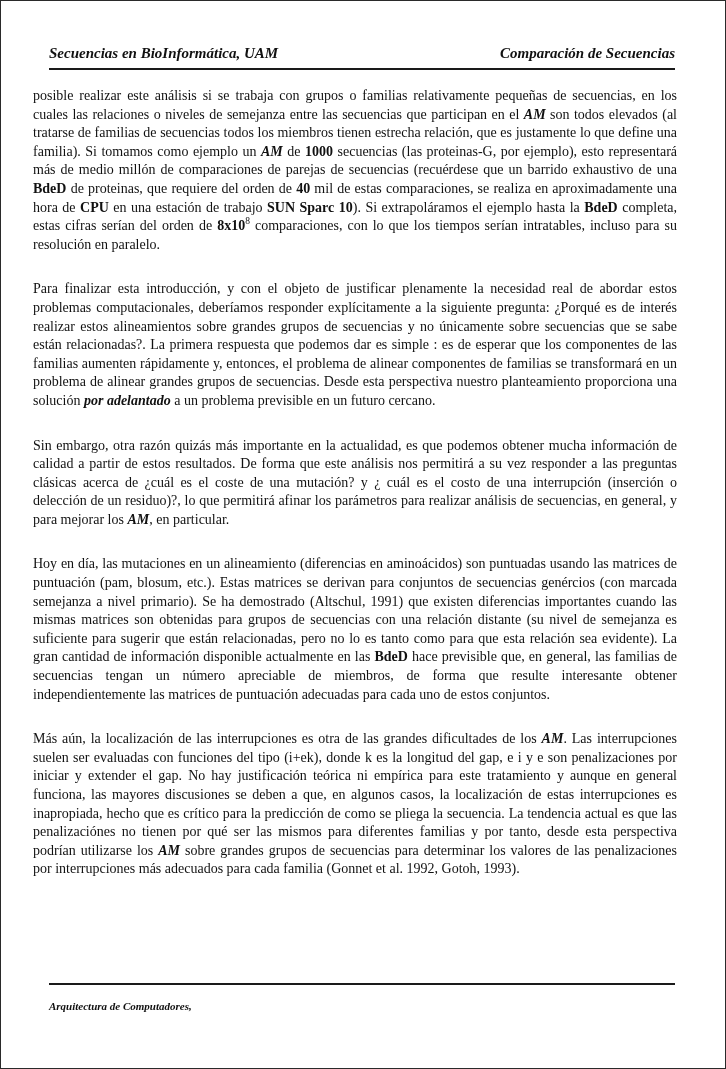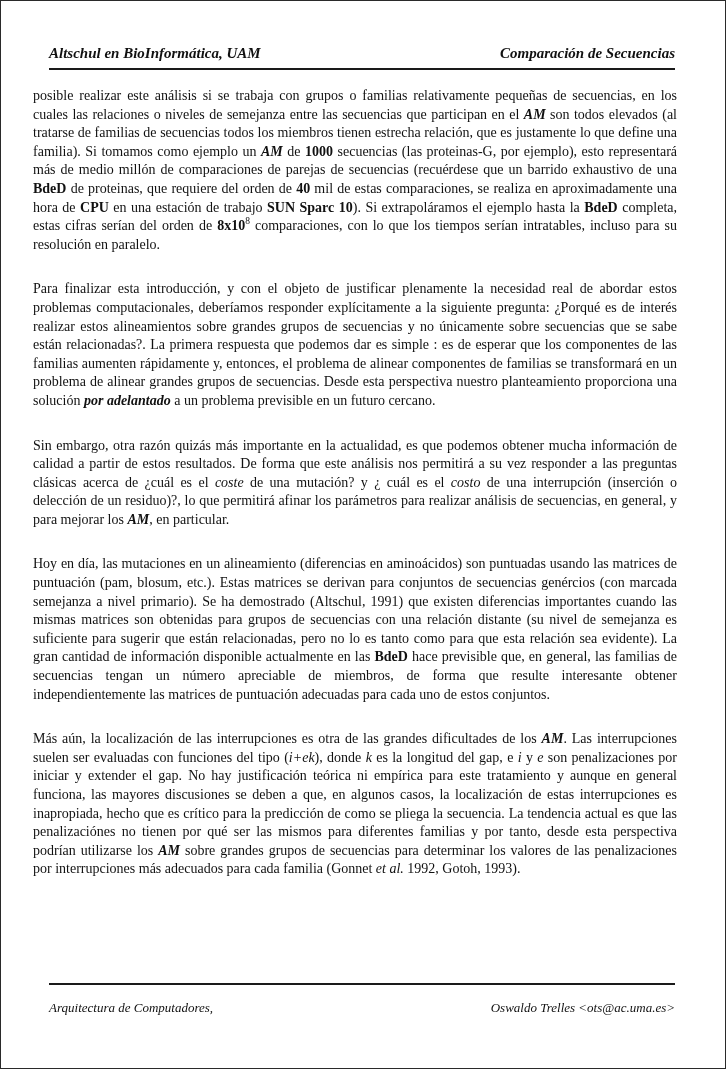--- a/index.html
+++ b/index.html
@@ -38,21 +38,21 @@
     left: 32px;
     right: 48px;
     top: 86px;
     font-size: 14px;
     line-height: 18.6px;
     text-align: justify;
   }
   .body-text p {
     margin: 0 0 26px 0;
   }
-  .italic { font-style: italic; }
+  .italic { }
   .bold { font-weight: bold; }
   .bold-italic { font-weight: bold; font-style: italic; }
   .sup {
     vertical-align: super;
     font-size: 9.5px;
     line-height: 0;
   }
   .footer-rule {
     position: absolute;
     left: 48px;
@@ -61,42 +61,41 @@
     border-top: 2px solid #1a1a1a;
   }
   .running-foot {
     position: absolute;
     left: 48px;
     right: 50px;
     top: 999px;
     display: flex;
     justify-content: space-between;
     font-style: italic;
-    font-weight: normal;
-    font-size: 13px;
+    font-weight: bold;
+    font-size: 11px;
   }
 </style>
 </head>
 <body>
 
 <div class="page">
 
   <div class="running-head">
-    <span>Altschul en BioInformática, UAM</span>
+    <span>Secuencias en BioInformática, UAM</span>
     <span>Comparación de Secuencias</span>
   </div>
 
   <div class="body-text">
       <p><span>posible realizar este análisis si se trabaja con grupos o familias relativamente pequeñas de secuencias, en los cuales las relaciones o niveles de semejanza entre las secuencias que participan en el </span><span class="bold-italic">AM</span><span> son todos elevados (al tratarse de familias de secuencias todos los miembros tienen estrecha relación, que es justamente lo que define una familia). Si tomamos como ejemplo un </span><span class="bold-italic">AM</span><span> de </span><span class="bold">1000</span><span> secuencias (las proteinas-G, por ejemplo), esto representará más de medio millón de comparaciones de parejas de secuencias (recuérdese que un barrido exhaustivo de una </span><span class="bold">BdeD</span><span> de proteinas, que requiere del orden de </span><span class="bold">40</span><span> mil de estas comparaciones, se realiza en aproximadamente una hora de </span><span class="bold">CPU</span><span> en una estación de trabajo </span><span class="bold">SUN Sparc 10</span><span>). Si extrapoláramos el ejemplo hasta la </span><span class="bold">BdeD</span><span> completa, estas cifras serían del orden de </span><span class="bold">8x10</span><span class="sup">8</span><span> comparaciones, con lo que los tiempos serían intratables, incluso para su resolución en paralelo.</span></p>
       <p><span>Para finalizar esta introducción, y con el objeto de justificar plenamente la necesidad real de abordar estos problemas computacionales, deberíamos responder explícitamente a la siguiente pregunta: ¿Porqué es de interés realizar estos alineamientos sobre grandes grupos de secuencias y no únicamente sobre secuencias que se sabe están relacionadas?. La primera respuesta que podemos dar es simple : es de esperar que los componentes de las familias aumenten rápidamente y, entonces, el problema de alinear componentes de familias se transformará en un problema de alinear grandes grupos de secuencias. Desde esta perspectiva nuestro planteamiento proporciona una solución </span><span class="bold-italic">por adelantado</span><span> a un problema previsible en un futuro cercano.</span></p>
       <p><span>Sin embargo, otra razón quizás más importante en la actualidad, es que podemos obtener mucha información de calidad a partir de estos resultados. De forma que este análisis nos permitirá a su vez responder a las preguntas clásicas acerca de ¿cuál es el </span><span class="italic">coste</span><span> de una mutación? y ¿ cuál es el </span><span class="italic">costo</span><span> de una interrupción (inserción o delección de un residuo)?, lo que permitirá afinar los parámetros para realizar análisis de secuencias, en general, y para mejorar los </span><span class="bold-italic">AM</span><span>, en particular.</span></p>
       <p><span>Hoy en día, las mutaciones en un alineamiento (diferencias en aminoácidos) son puntuadas usando las matrices de puntuación (pam, blosum, etc.). Estas matrices se derivan para conjuntos de secuencias genércios (con marcada semejanza a nivel primario). Se ha demostrado (Altschul, 1991) que existen diferencias importantes cuando las mismas matrices son obtenidas para grupos de secuencias con una relación distante (su nivel de semejanza es suficiente para sugerir que están relacionadas, pero no lo es tanto como para que esta relación sea evidente). La gran cantidad de información disponible actualmente en las </span><span class="bold">BdeD</span><span> hace previsible que, en general, las familias de secuencias tengan un número apreciable de miembros, de forma que resulte interesante obtener independientemente las matrices de puntuación adecuadas para cada uno de estos conjuntos.</span></p>
       <p><span>Más aún, la localización de las interrupciones es otra de las grandes dificultades de los </span><span class="bold-italic">AM</span><span>. Las interrupciones suelen ser evaluadas con funciones del tipo (</span><span class="italic">i+ek</span><span>), donde </span><span class="italic">k</span><span> es la longitud del gap, e </span><span class="italic">i</span><span> y </span><span class="italic">e</span><span> son penalizaciones por iniciar y extender el gap. No hay justificación teórica ni empírica para este tratamiento y aunque en general funciona, las mayores discusiones se deben a que, en algunos casos, la localización de estas interrupciones es inapropiada, hecho que es crítico para la predicción de como se pliega la secuencia. La tendencia actual es que las penalizaciónes no tienen por qué ser las mismos para diferentes familias y por tanto, desde esta perspectiva podrían utilizarse los </span><span class="bold-italic">AM</span><span> sobre grandes grupos de secuencias para determinar los valores de las penalizaciones por interrupciones más adecuados para cada familia (Gonnet </span><span class="italic">et al.</span><span> 1992, Gotoh, 1993).</span></p>
     </div>
 
   <div class="footer-rule"></div>
 
   <div class="running-foot">
     <span>Arquitectura de Computadores,</span>
-    <span>Oswaldo Trelles &lt;ots@ac.uma.es&gt;</span>
   </div>
 
 </div>
 
 </body></html>

